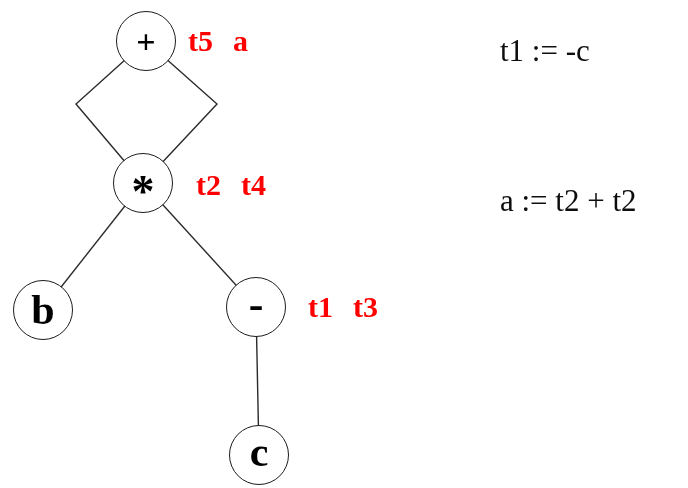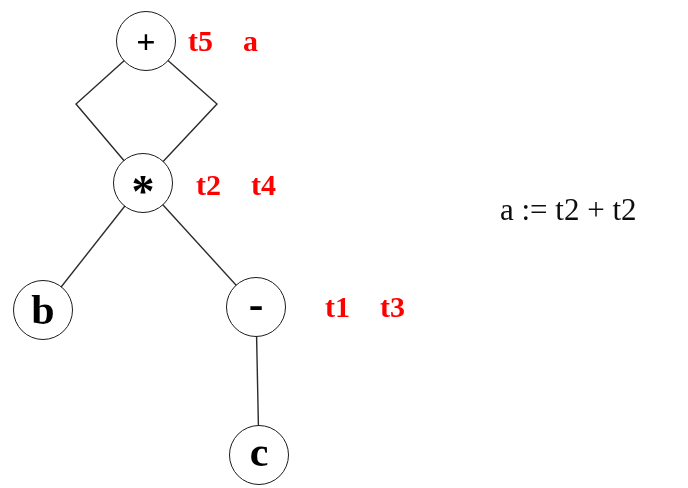--- a/index.html
+++ b/index.html
@@ -46,41 +46,41 @@
   .node-minus { left: 226px; top: 277px; font-size: 44px; }
   .node-c     { left: 229px; top: 425px; font-size: 42px; }
   .glyph       { display: inline-block; }
   .glyph-plus  { transform: translateY(1px); }
   .glyph-star  { transform: translateY(8px); }
   .glyph-minus { transform: translateY(-3px); }
   .glyph-c     { transform: translateY(-3px); }
   .tags {
     position: absolute;
     display: flex;
-    gap: 30px;
+    gap: 20px;
     transform: translateY(-50%);
     color: #ff0000;
     font-weight: bold;
     font-size: 30px;
     white-space: nowrap;
   }
   .tags-plus  { left: 188px; top: 41px;  }
   .tags-star  { left: 196px; top: 185px; }
-  .tags-minus { left: 308px; top: 307px; margin-left: 17px; }
+  .tags-minus { left: 308px; top: 307px; }
   .code-line {
     position: absolute;
     left: 500px;
     color: #0d0d0d;
     font-size: 31px;
     line-height: 36px;
     white-space: nowrap;
   }
   .code-line-1 { top: 33px;  }
   .code-line-2 { top: 108px; }
-  .code-line-3 { top: 192px; }
+  .code-line-3 { top: 183px; }
 </style>
 </head>
 <body>
 
 <div class="canvas">
 
   <svg class="edges-layer" viewBox="0 0 688 488" xmlns="http://www.w3.org/2000/svg">
     <polyline points="146,41 76,104 143,183" fill="none" stroke="#2b2b2b" stroke-width="1.4"></polyline>
     <polyline points="146,41 217,104 143,183" fill="none" stroke="#2b2b2b" stroke-width="1.4"></polyline>
     <line x1="143" y1="183" x2="43" y2="310"></line>
@@ -110,15 +110,16 @@
   </div>
   <div class="tags tags-star">
     <span>t2</span>
     <span>t4</span>
   </div>
   <div class="tags tags-minus">
     <span>t1</span>
     <span>t3</span>
   </div>
 
+  <div class="code-line code-line-1">t1 := -c</div>
   <div class="code-line code-line-3">a := t2 + t2</div>
 
 </div>
 
 </body></html>

